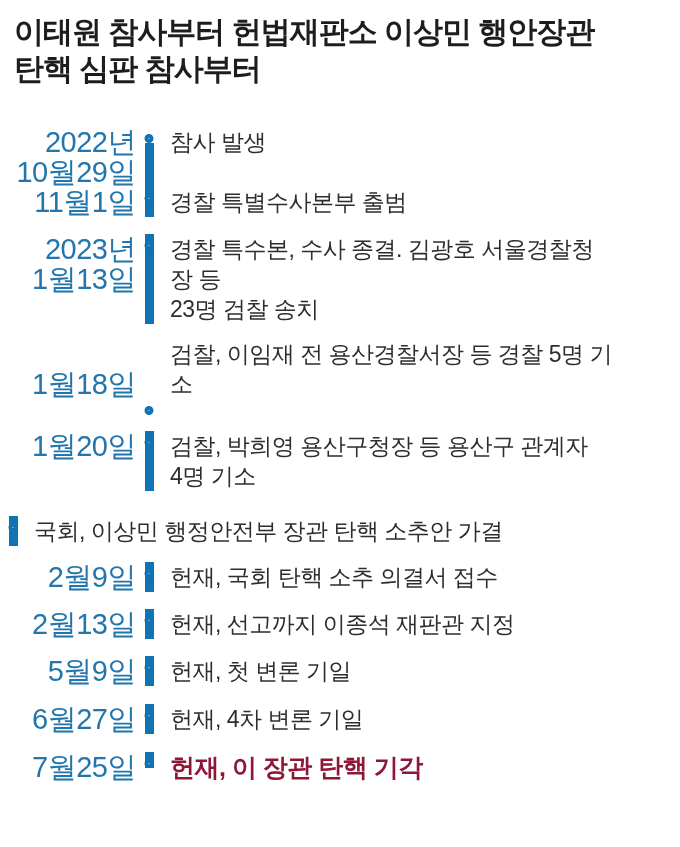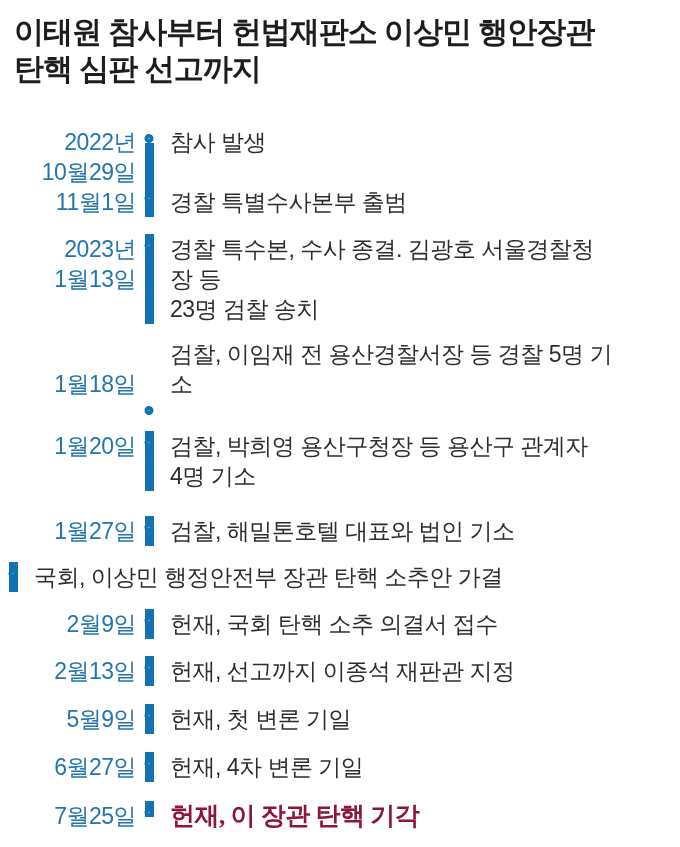--- a/index.html
+++ b/index.html
@@ -36,21 +36,21 @@
   .row:nth-child(6){padding-bottom:16px;}
   .row:nth-child(9){padding-bottom:18px;}
   .row:nth-child(10){padding-bottom:18px;}
   .row:nth-child(11){padding-bottom:19px;}
   .row:nth-child(12){padding-bottom:16px;}
   .row:nth-child(13){padding-bottom:0;margin-left:24px;}
   .date-cell{
     width:136px;flex:0 0 136px;
     text-align:right;
     color:var(--date-blue);
-    font-size:23px;line-height:30px;
+    font-size:29px;line-height:30px;
     letter-spacing:-0.5px;
     font-weight:500;
   }
   .marker-cell{
     width:26px;flex:0 0 26px;
     position:relative;
   }
   .line-seg{
     position:absolute;left:50%;margin-left:-4.5px;width:9px;
     top:0;bottom:0;background:var(--timeline-blue);
@@ -65,28 +65,28 @@
   }
   .text-cell{
     margin-left:8px;
     color:var(--text-dark);
     font-size:23px;line-height:30px;
     letter-spacing:-0.5px;
     padding-right:4px;
   }
   .row.highlight .text-cell{
     color:var(--highlight-maroon);
-    font-weight:700;font-size:25px;font-family:Liberation Serif, serif;
+    font-weight:700;font-size:25px;
   }
 </style>
 </head>
 <body>
 
 <div class="page">
-  <h1 class="title"><span>이태원 참사부터 헌법재판소 이상민 행안장관</span><br><span>탄핵 심판 선고까지</span></h1>
+  <h1 class="title"><span>이태원 참사부터 헌법재판소 이상민 행안장관</span><br><span>탄핵 심판 참사부터</span></h1>
 
   <div class="timeline">
       <div class="row">
     <div class="date-cell">
           <div class="date-line">2022년</div>
           <div class="date-line">10월29일</div>
         </div>
     <div class="marker-cell">
       <span class="line-seg"></span>
       <span class="dot"></span>
@@ -137,32 +137,20 @@
     <div class="date-cell">
           <div class="date-line">1월20일</div>
         </div>
     <div class="marker-cell">
       <span class="line-seg"></span>
       <span class="dot"></span>
     </div>
     <div class="text-cell">
           <div class="text-line">검찰, 박희영 용산구청장 등 용산구 관계자</div>
           <div class="text-line">4명 기소</div>
-        </div>
-  </div>
-      <div class="row">
-    <div class="date-cell">
-          <div class="date-line">1월27일</div>
-        </div>
-    <div class="marker-cell">
-      <span class="line-seg"></span>
-      <span class="dot"></span>
-    </div>
-    <div class="text-cell">
-          <div class="text-line">검찰, 해밀톤호텔 대표와 법인 기소</div>
         </div>
   </div>
       <div class="row">
     <div class="marker-cell">
       <span class="line-seg"></span>
       <span class="dot"></span>
     </div>
     <div class="text-cell">
           <div class="text-line">국회, 이상민 행정안전부 장관 탄핵 소추안 가결</div>
         </div>

